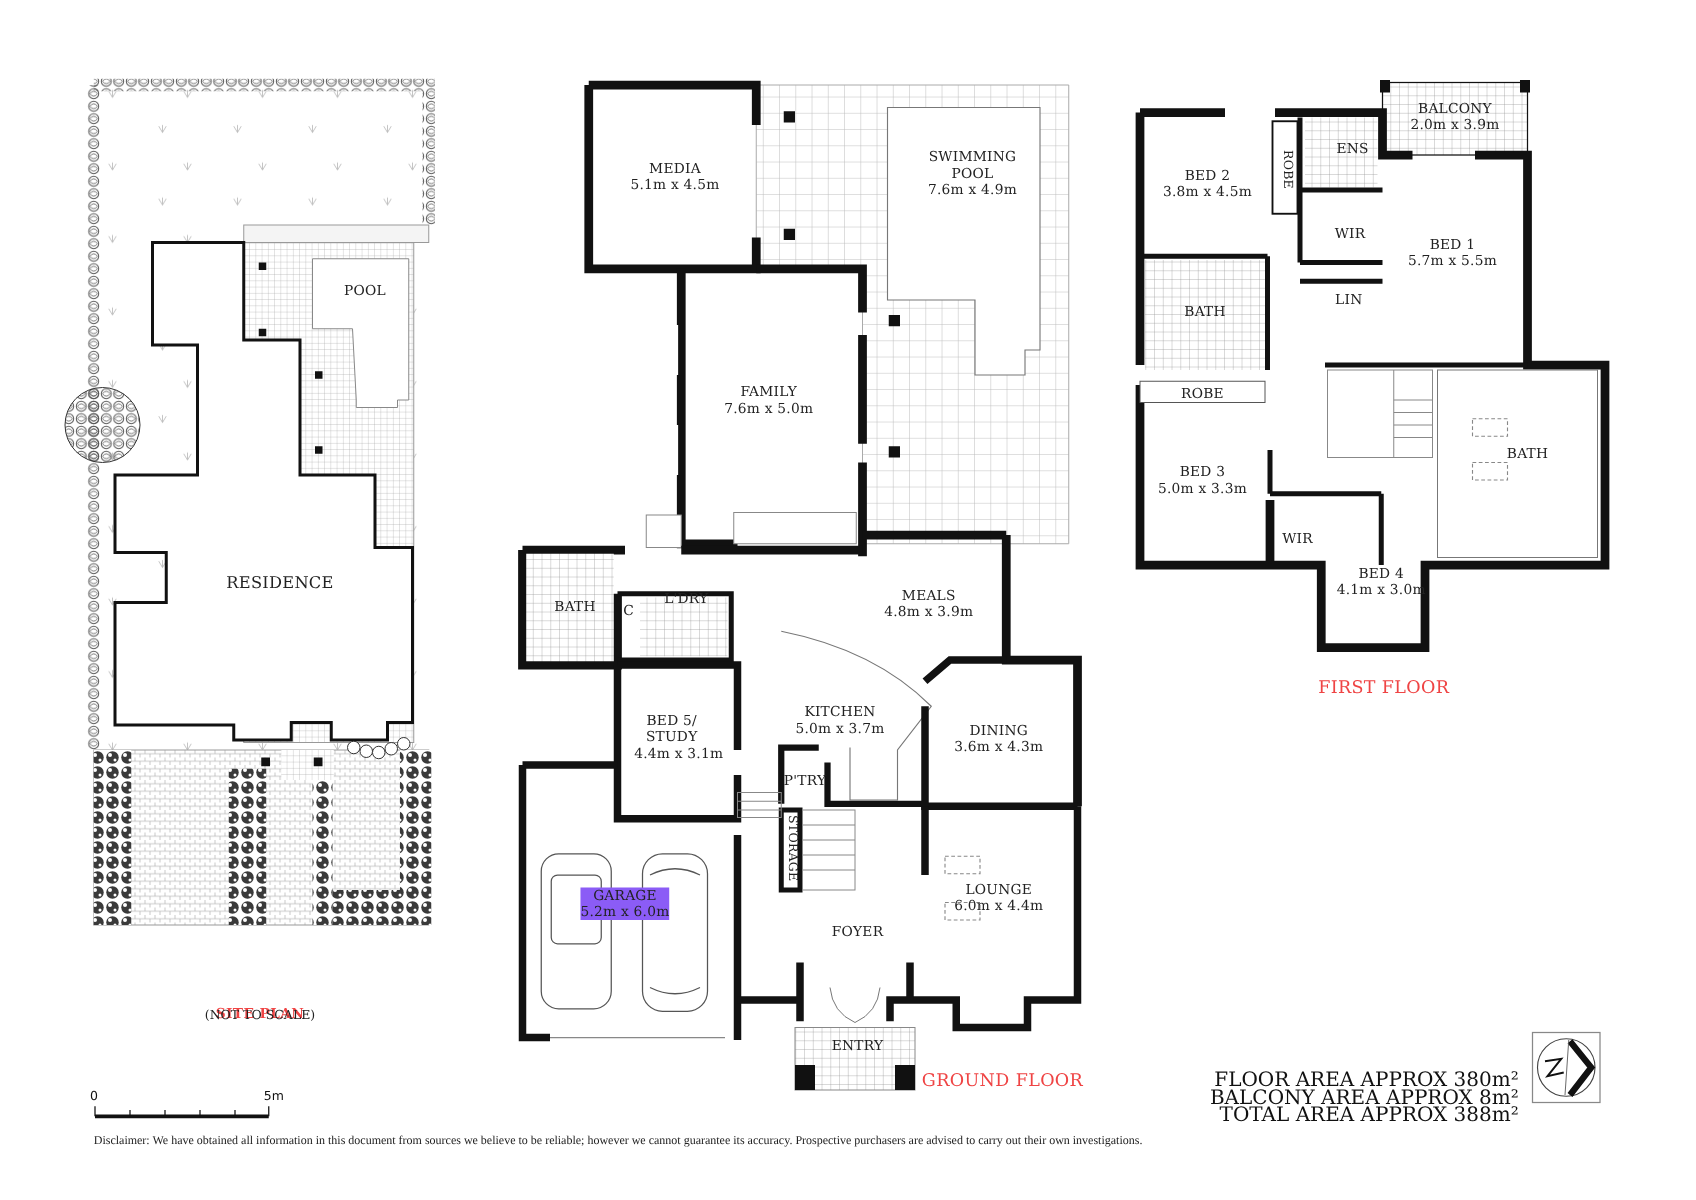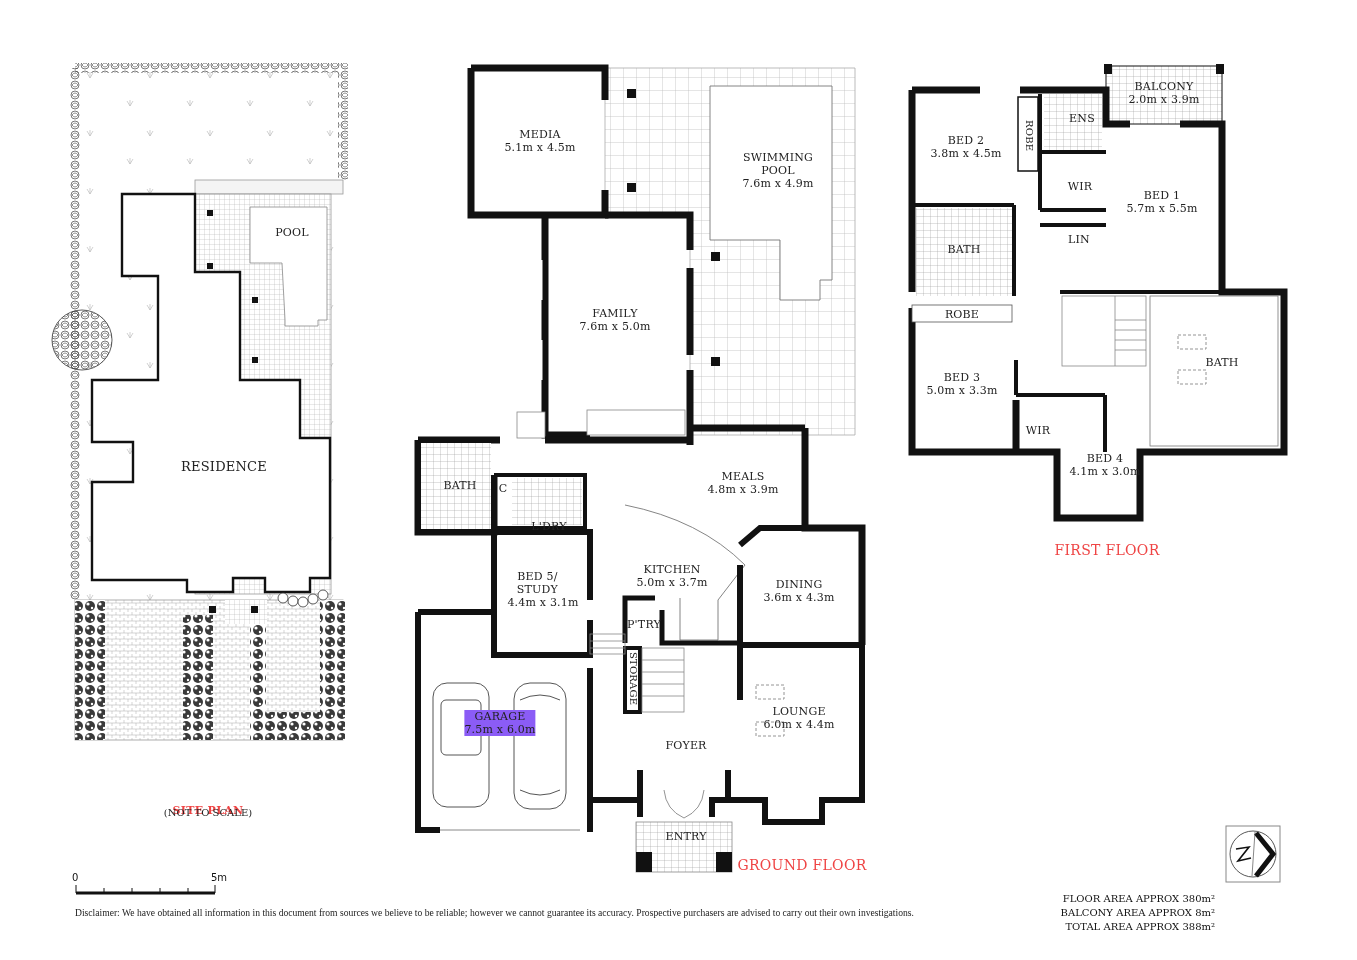--- a/index.html
+++ b/index.html
@@ -3,21 +3,21 @@
 <meta charset="utf-8">
 <style>
   html,body{margin:0;padding:0;background:#ffffff;}
   body{width:1357px;height:960px;position:relative;overflow:hidden;font-family:"DejaVu Serif","Liberation Serif",serif;color:#1a1a1a;}
   svg{position:absolute;left:0;top:0;}
   .lbl{position:absolute;text-align:center;font-size:11px;line-height:13px;letter-spacing:0.2px;white-space:nowrap;transform:translateX(-50%);color:#222;}
   .lbl .dim{display:block;}
   .title{position:absolute;font-size:14px;letter-spacing:0.3px;transform:translateX(-50%);white-space:nowrap;color:#ef4444;}
   .sub{position:absolute;font-size:10px;transform:translateX(-50%);white-space:nowrap;color:#222;}
   .vert{writing-mode:vertical-rl;transform:none;font-size:10px;}
-  .areas{position:absolute;right:142px;top:892px;text-align:right;font-size:10px;line-height:14px;color:#111;}
+  .areas{position:absolute;right:142px;top:857px;text-align:right;font-size:16px;line-height:14px;color:#111;}
   .disclaimer{position:absolute;left:75px;top:907px;font-size:9.6px;color:#222;white-space:nowrap;font-family:"Liberation Serif","DejaVu Serif",serif;}
   .scale-lbl{position:absolute;font-family:"DejaVu Sans","Liberation Sans",sans-serif;font-size:10px;color:#111;}
 </style>
 </head>
 <body>
 
 <svg width="1357" height="960" viewBox="0 0 1357 960">
   <defs>
     <pattern id="tile" width="13" height="13" patternUnits="userSpaceOnUse">
       <rect width="13" height="13" fill="#fff"></rect>
@@ -191,39 +191,39 @@
     <path d="M1236 849 L1249 847 L1238 861 L1251 858" fill="none" stroke="#111" stroke-width="1.6"></path>
   </g>
 </svg>
 
 <div class="lbl" style="left:292px;top:226px;text-align:right;">POOL</div>
 <div class="lbl" style="left:224px;top:460px;font-size:13px;">RESIDENCE</div>
 <div class="title" style="left:208px;top:804px;font-size:11px;font-weight:bold;">SITE PLAN</div>
 <div class="sub" style="left:208px;top:773px;margin-top:34px;">(NOT TO SCALE)</div>
 
 <div class="lbl" style="left:540px;top:128px;"><span>MEDIA</span><span class="dim">5.1m x 4.5m</span></div>
-<div class="lbl" style="left:778px;top:119px;margin-top:32px;">
+<div class="lbl" style="left:778px;top:119px;">
     <span style="display:block;width:90px;white-space:normal;">SWIMMING POOL</span>
     <span class="dim">7.6m x 4.9m</span>
   </div>
 <div class="lbl" style="left:615px;top:307px;"><span>FAMILY</span><span class="dim">7.6m x 5.0m</span></div>
 <div class="lbl" style="left:743px;top:470px;"><span>MEALS</span><span class="dim">4.8m x 3.9m</span></div>
 <div class="lbl" style="left:460px;top:479px;">BATH</div>
 <div class="lbl" style="left:503px;top:482px;">C</div>
-<div class="lbl" style="left:549px;top:520px;">L'DRY</div>
+<div class="lbl" style="left:549px;top:472px;">L'DRY</div>
 <div class="lbl" style="left:543px;top:570px;">
     <span style="display:block;width:60px;white-space:normal;">BED 5/ STUDY</span>
     <span class="dim">4.4m x 3.1m</span>
   </div>
 <div class="lbl" style="left:672px;top:563px;"><span>KITCHEN</span><span class="dim">5.0m x 3.7m</span></div>
 <div class="lbl" style="left:799px;top:578px;"><span>DINING</span><span class="dim">3.6m x 4.3m</span></div>
 <div class="lbl" style="left:644px;top:618px;">P'TRY</div>
 <div class="lbl vert" style="left:627px;top:652px;">STORAGE</div>
 <div class="lbl" style="left:799px;top:705px;"><span>LOUNGE</span><span class="dim">6.0m x 4.4m</span></div>
-<div class="lbl" style="left:500px;top:710px;background:#8b5cf6;"><span>GARAGE</span><span class="dim">7.5m x 6.0m</span></div>
+<div class="lbl" style="left:500px;top:710px;background:#8b5cf6;"><span>GARAGE</span><span class="dim">5.2m x 6.0m</span></div>
 <div class="lbl" style="left:686px;top:739px;">FOYER</div>
 <div class="lbl" style="left:686px;top:830px;">ENTRY</div>
 <div class="title" style="left:802px;top:857px;">GROUND FLOOR</div>
 
 <div class="lbl" style="left:966px;top:134px;"><span>BED 2</span><span class="dim">3.8m x 4.5m</span></div>
 <div class="lbl vert" style="left:1023px;top:120px;">ROBE</div>
 <div class="lbl" style="left:1082px;top:112px;">ENS</div>
 <div class="lbl" style="left:1164px;top:80px;"><span>BALCONY</span><span class="dim">2.0m x 3.9m</span></div>
 <div class="lbl" style="left:1080px;top:180px;">WIR</div>
 <div class="lbl" style="left:1162px;top:189px;"><span>BED 1</span><span class="dim">5.7m x 5.5m</span></div>

